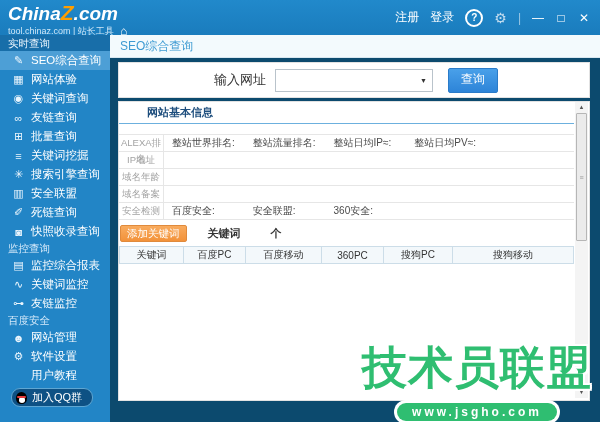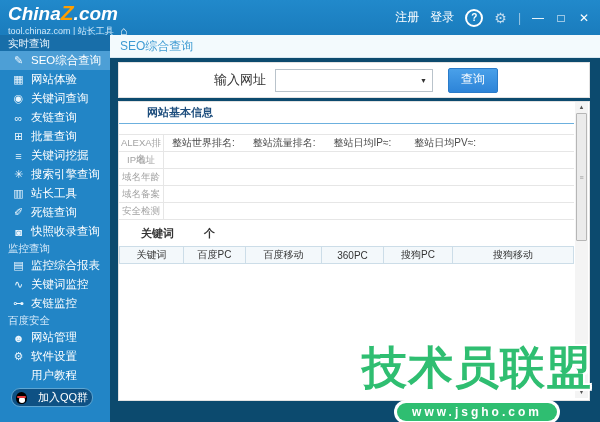--- a/index.html
+++ b/index.html
@@ -21,21 +21,21 @@
   .wctl{font-size:12px;color:#fff;width:12px;text-align:center;}
 
   
   .sidebar{position:absolute;top:35px;left:0;width:110px;bottom:0;background:#2285c6;color:#fff;}
   .sec-label{height:15px;line-height:15px;padding-left:8px;font-size:10.5px;color:#d6eafa;}
   .sec-label.active{background:#186ea9;height:16px;line-height:16px;color:#eaf5fd;}
   .sitem{height:19px;display:flex;align-items:center;padding-left:11px;font-size:11.5px;cursor:pointer;white-space:nowrap;}
   .sitem.selected{background:#4d9fd6;}
   .ico{width:15px;font-size:11px;margin-right:5px;text-align:center;color:#eaf5fd;flex-shrink:0;}
   .qq-btn{margin:3px 0 0 11px;width:76px;height:17px;background:#0e5184;border:1px solid #5fa6d2;border-radius:9px;
-    display:flex;align-items:center;font-size:11px;padding-left:4px;gap:11px;cursor:pointer;}
+    display:flex;align-items:center;font-size:11px;padding-left:4px;gap:5px;cursor:pointer;}
   .penguin{width:11px;height:12px;background:#000;border-radius:50% 50% 45% 45%;position:relative;flex-shrink:0;}
   .penguin::after{content:"";position:absolute;left:2.5px;top:5.5px;width:6px;height:5.5px;background:#fff;border-radius:50%;}
   .penguin::before{content:"";position:absolute;left:1px;top:4px;width:9px;height:2px;background:#e23b3b;border-radius:2px;z-index:2;}
 
   
   .main{position:absolute;top:35px;left:110px;right:0;bottom:0;}
   .tabbar{height:22px;background:#f3fafd;border-bottom:1px solid #d8e7f0;}
   .tab{display:inline-block;padding:0 10px;line-height:22px;color:#3d9ad2;font-size:12px;cursor:pointer;}
   .content{position:absolute;top:23px;left:0;right:0;bottom:0;}
   .query-box{position:absolute;top:4px;left:8px;right:10px;height:34px;background:#fff;border:1px solid #e2e2e2;
@@ -138,21 +138,21 @@
     <div class="sitem">
       <span class="ico">≡</span>
       <span>关键词挖掘</span>
     </div>
     <div class="sitem">
       <span class="ico">✳</span>
       <span>搜索引擎查询</span>
     </div>
     <div class="sitem">
       <span class="ico">▥</span>
-      <span>站长工具</span>
+      <span>安全联盟</span>
     </div>
     <div class="sitem">
       <span class="ico">✐</span>
       <span>死链查询</span>
     </div>
     <div class="sitem">
       <span class="ico">◙</span>
       <span>快照收录查询</span>
     </div>
 
@@ -228,23 +228,29 @@
         <div class="irow">
           <span class="ilabel">域名年龄</span>
           <span class="icells"></span>
         </div>
         <div class="irow">
           <span class="ilabel">域名备案</span>
           <span class="icells"></span>
         </div>
         <div class="irow">
           <span class="ilabel">安全检测</span>
+          <span class="icells">
+            <span class="icell">百度安全:</span>
+            <span class="icell">安全联盟:</span>
+            <span class="icell">360安全:</span>
+          </span>
         </div>
 
         <div class="toolbar">
+          <span class="btn-add">添加关键词</span>
           <span class="kw-count">关键词</span>
           <span class="kw-gap"></span>
           <span class="kw-suffix">个</span>
         </div>
 
         <div class="kw-table">
           <span class="kcell kc1">关键词</span>
           <span class="kcell kc2">百度PC</span>
           <span class="kcell kc3">百度移动</span>
           <span class="kcell kc4">360PC</span>

